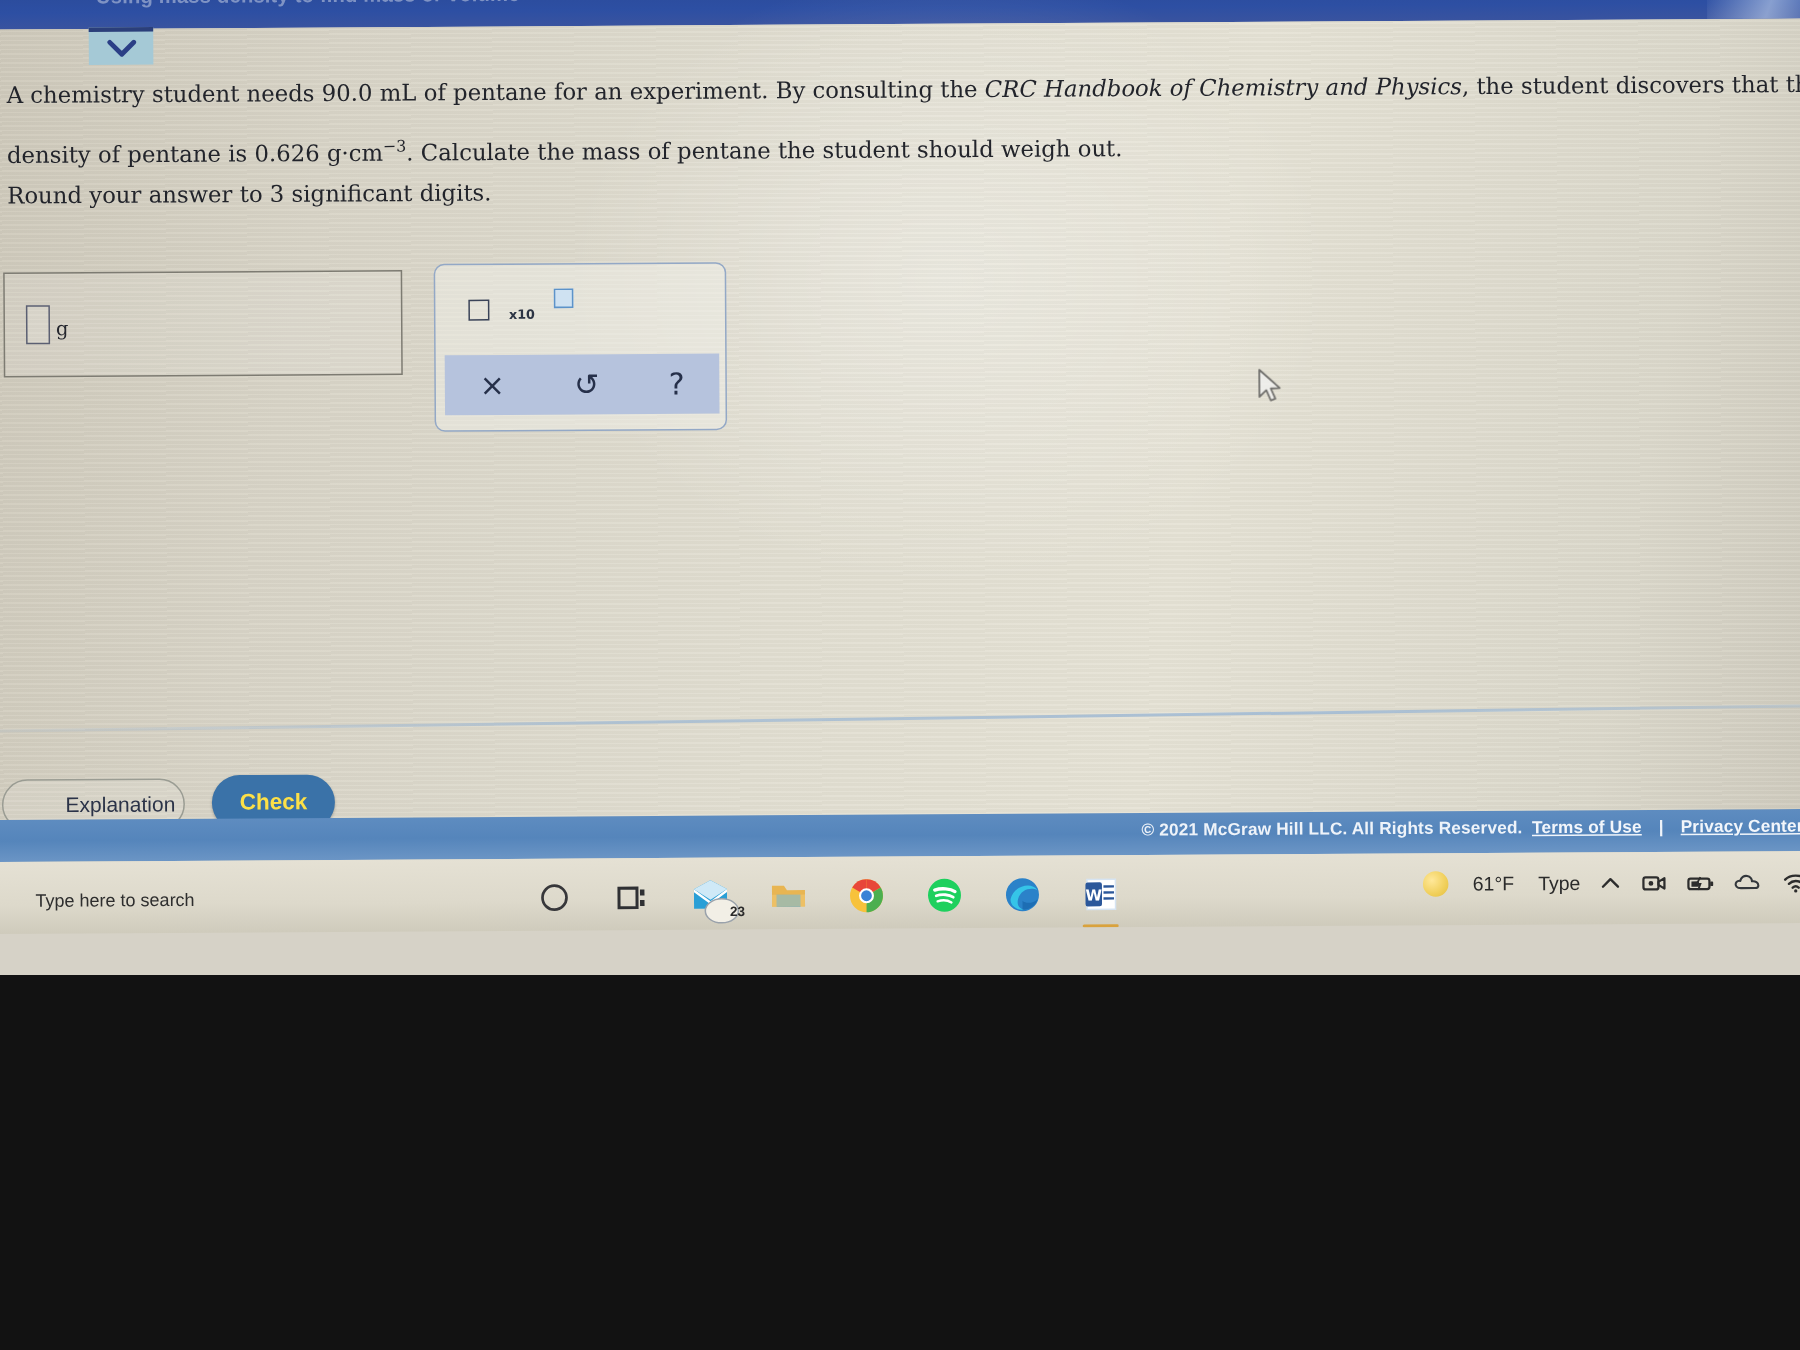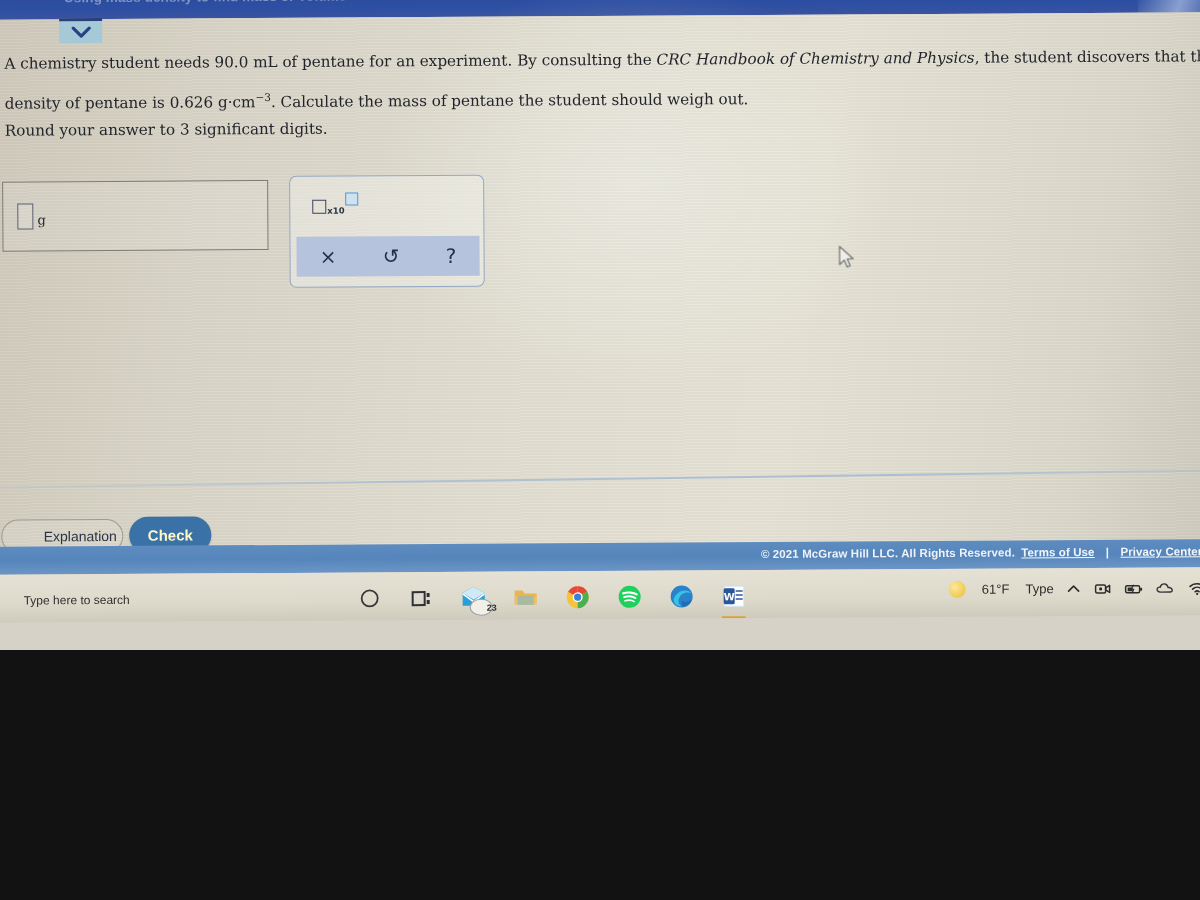--- a/index.html
+++ b/index.html
@@ -166,20 +166,21 @@
   }
   .calc-top {
     height: 58px;
     position: relative;
   }
   .sci-btn {
     position: absolute;
     left: 22px; top: 16px;
     display: flex; align-items: flex-start;
     cursor: pointer;
+    gap: 12px;
   }
   .sci-base {
     width: 14px; height: 14px;
     border: 1.8px solid #3a4358;
     margin-top: 7px;
   }
   .sci-x10 {
     font-family: "DejaVu Sans", sans-serif;
     font-size: 8.5px;
     font-weight: 700;
@@ -231,28 +232,28 @@
     border-radius: 17px;
     background: rgba(255,255,255,.10);
     display: flex; align-items: center; justify-content: center;
     font-size: 14px;
     color: #2b3348;
     cursor: pointer;
     padding-left: 36px;
   }
   .btn-check {
     position: absolute;
-    left: 134px; top: 522px;
+    left: 146px; top: 522px;
     width: 82px; height: 37px;
     border-radius: 19px;
     background: #3a72a8;
     display: flex; align-items: center; justify-content: center;
     font-size: 15px;
     font-weight: 700;
-    color: #fef9c3;
+    color: #fde047;
     cursor: pointer;
     box-shadow: 0 1px 2px rgba(0,0,0,.25);
   }
 
   
   .footer-bar {
     position: absolute;
     left: 0; top: 551px;
     width: 1216px; height: 28px;
     background: linear-gradient(180deg,#5e8cc0 0%, #5585bb 50%, #6b95c5 100%);

